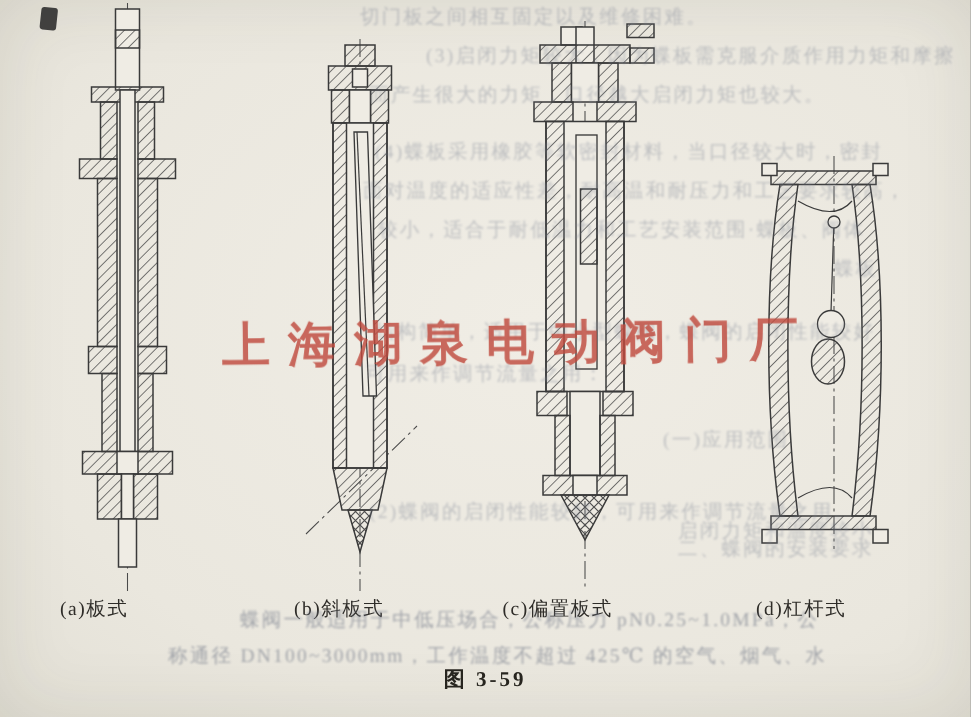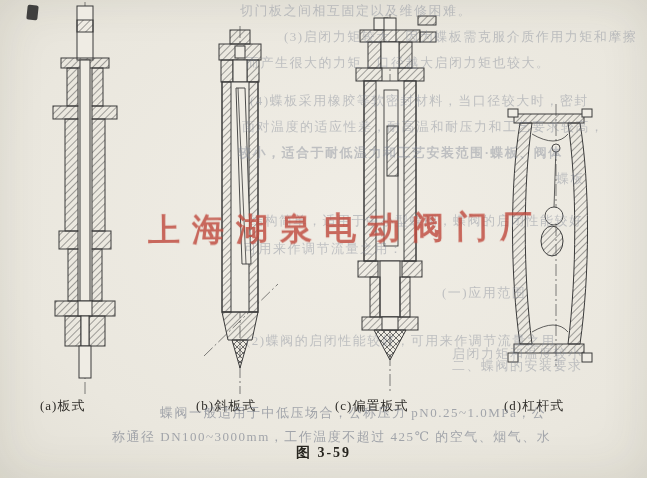--- a/index.html
+++ b/index.html
@@ -52,21 +52,21 @@
     position:absolute;white-space:nowrap;
     font-size:13px;letter-spacing:1.5px;
     color:#7e8594;opacity:0.42;filter:blur(0.55px);
   }
   .bl.strong{opacity:0.58;color:#6d7484;}
   .bl0 {left:240px;top:2px;}
   .bl1 {left:252px;top:28px;padding-left:32px;}
   .bl2 {left:246px;top:54px;}
   .bl3 {left:250px;top:92px;}
   .bl4 {left:242px;top:118px;}
-  .bl5 {left:238px;top:144px;font-weight:bold;}
+  .bl5 {left:252px;top:144px;}
   .bl6 {left:556px;top:170px;}
   .bl7 {left:250px;top:212px;}
   .bl8 {left:244px;top:240px;}
   .bl9 {left:442px;top:284px;}
   .bl10{left:452px;top:308px;margin-top:37px;}
   .bl11{left:246px;top:332px;}
   .bl12{left:452px;top:357px;}
   .bl13{left:160px;top:404px;}
   .bl14{left:112px;top:428px;}
   

